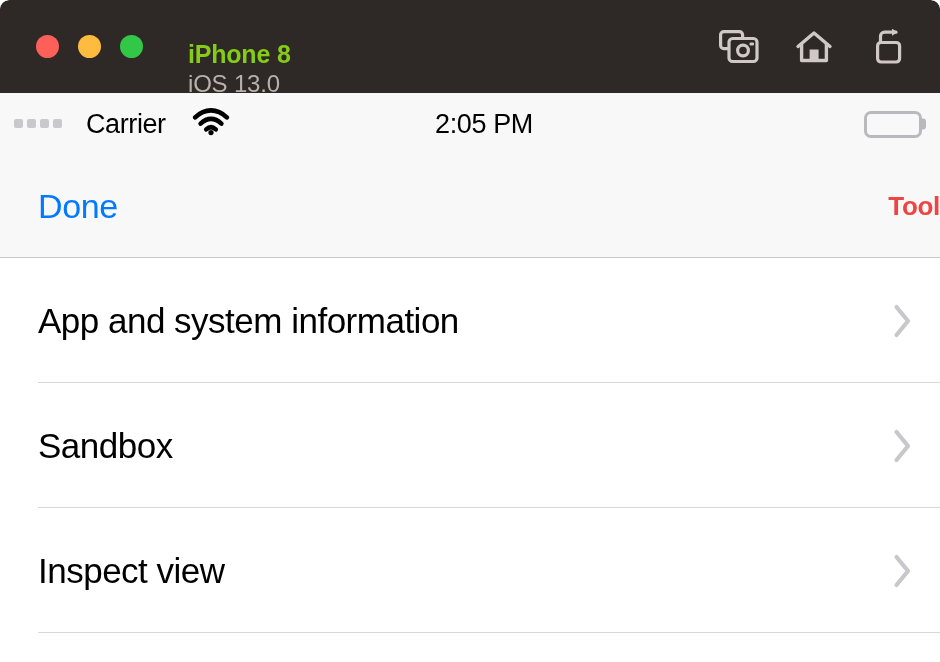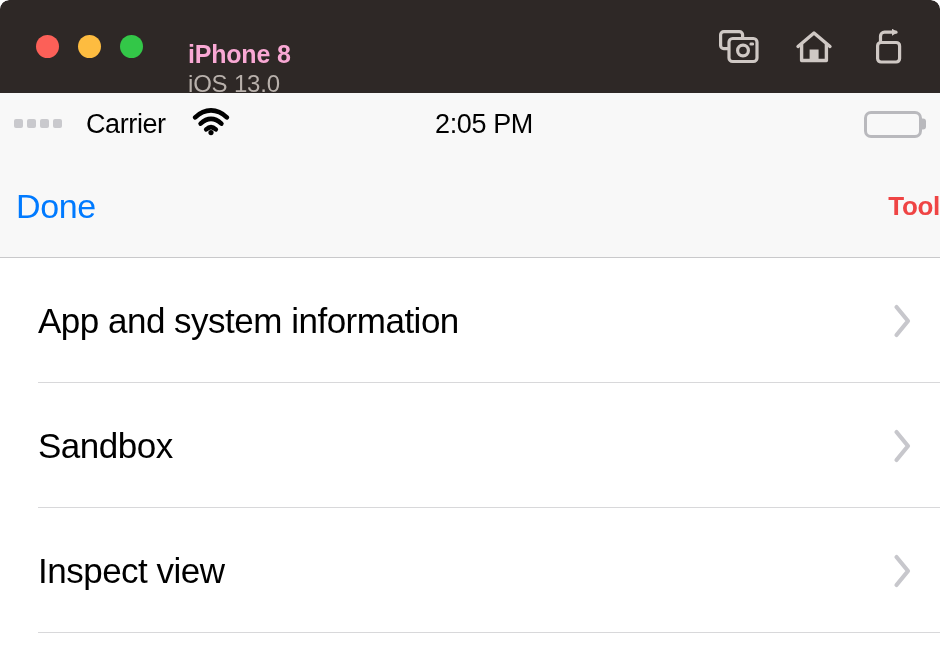--- a/index.html
+++ b/index.html
@@ -51,21 +51,21 @@
   .tl-max    { background: #33c748; }
 
   #window-title-block {
     margin-left: 45px;
     display: flex;
     flex-direction: column;
     justify-content: center;
     line-height: 1.05;
   }
   #device-name {
-    color: #f9a8d4;
+    color: #84cc16;
     font-size: 25px;
     font-weight: bold;
     letter-spacing: -0.2px;
     margin-top: 44px;
   }
   #os-version {
     color: #b8b0ab;
     font-size: 24px;
     font-weight: normal;
     margin-top: 3px;
@@ -169,21 +169,21 @@
   }
 
   
   #nav-bar {
     position: relative;
     height: 103px;
     background: #f8f8f8;
     display: flex;
     align-items: center;
     box-sizing: border-box;
-    padding: 0 22px 0 16px;
+    padding: 0 22px 0 38px;
     border-bottom: 1px solid #c9c9cb;
   }
   #nav-done-button {
     font-size: 34px;
     color: #007aff;
     letter-spacing: -0.4px;
     cursor: pointer;
     z-index: 1;
     font-weight: 400;
   }

